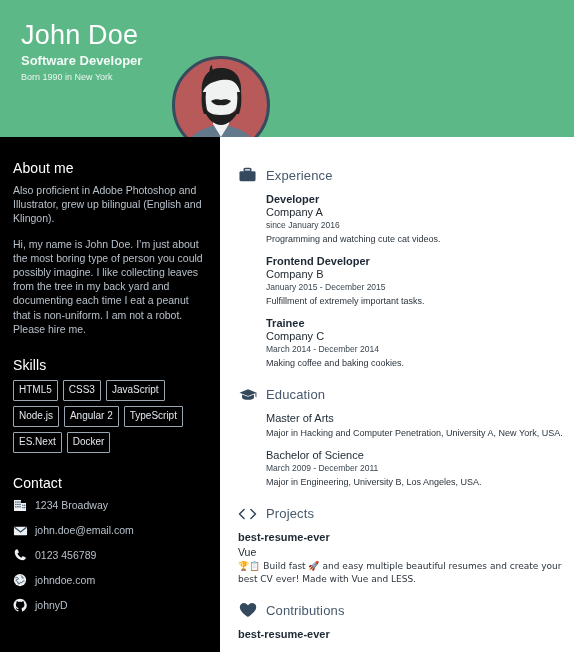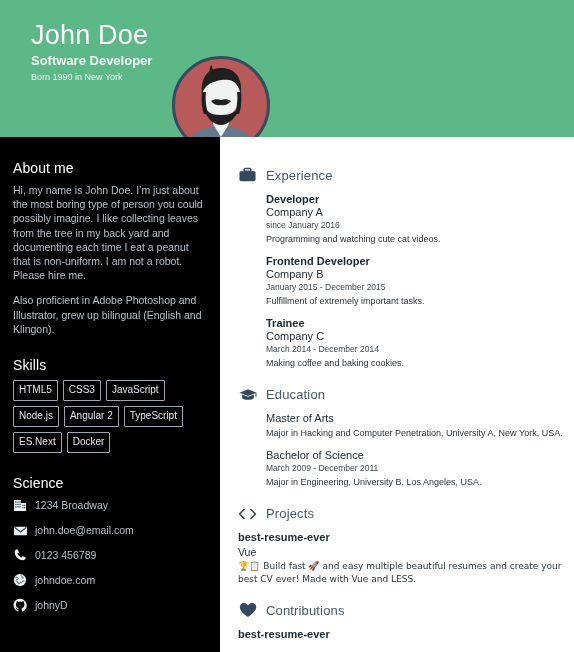--- a/index.html
+++ b/index.html
@@ -24,21 +24,21 @@
   
   .header {
     position: absolute;
     left: 0; top: 0;
     width: 574px; height: 137px;
     background: #5cb887;
     box-sizing: border-box;
   }
   .header-text {
     position: absolute;
-    left: 31px; top: 20px;
+    left: 21px; top: 20px;
     color: #ffffff;
   }
   .name {
     font-size: 27px;
     line-height: 30px;
     font-weight: 400;
     letter-spacing: 0.2px;
     color: #ffffff;
     margin: 0;
   }
@@ -268,40 +268,40 @@
 
         <path d="M32 50 C34 61 39 66 46 66 C53 66 58 61 60 50 C58 58 53 61 46 61 C39 61 34 58 32 50 Z" fill="#1f1f1f"></path>
       </svg>
     </div>
   </div>
 
   <div class="sidebar">
 
     <div class="about-block">
       <div class="side-h">About me</div>
+      <div class="about-p">Also proficient in Adobe Photoshop and Illustrator, grew up bilingual (English and Klingon).</div>
       <div class="about-p">Hi, my name is John Doe. I’m just about the most boring type of person you could possibly imagine. I like collecting leaves from the tree in my back yard and documenting each time I eat a peanut that is non-uniform. I am not a robot. Please hire me.</div>
-      <div class="about-p">Also proficient in Adobe Photoshop and Illustrator, grew up bilingual (English and Klingon).</div>
     </div>
 
     <div class="skills-block">
       <div class="side-h">Skills</div>
       <div class="tags">
         <span class="tag">HTML5</span>
         <span class="tag">CSS3</span>
         <span class="tag">JavaScript</span>
         <span class="tag">Node.js</span>
         <span class="tag">Angular 2</span>
         <span class="tag">TypeScript</span>
         <span class="tag">ES.Next</span>
         <span class="tag">Docker</span>
       </div>
     </div>
 
     <div class="contact-block">
-      <div class="side-h">Science</div>
+      <div class="side-h">Contact</div>
       <div class="contact-list">
 
         <div class="contact-row">
           <span class="contact-ico">
             <svg width="14" height="14" viewBox="0 0 14 14" fill="currentColor">
               <rect x="1" y="2" width="7" height="11"></rect>
               <rect x="8" y="5" width="5" height="8"></rect>
               <rect x="2.2" y="3.4" width="1.3" height="1.3" fill="#34495e"></rect>
               <rect x="4.3" y="3.4" width="1.3" height="1.3" fill="#34495e"></rect>
               <rect x="6.4" y="3.4" width="1.3" height="1.3" fill="#34495e"></rect>

